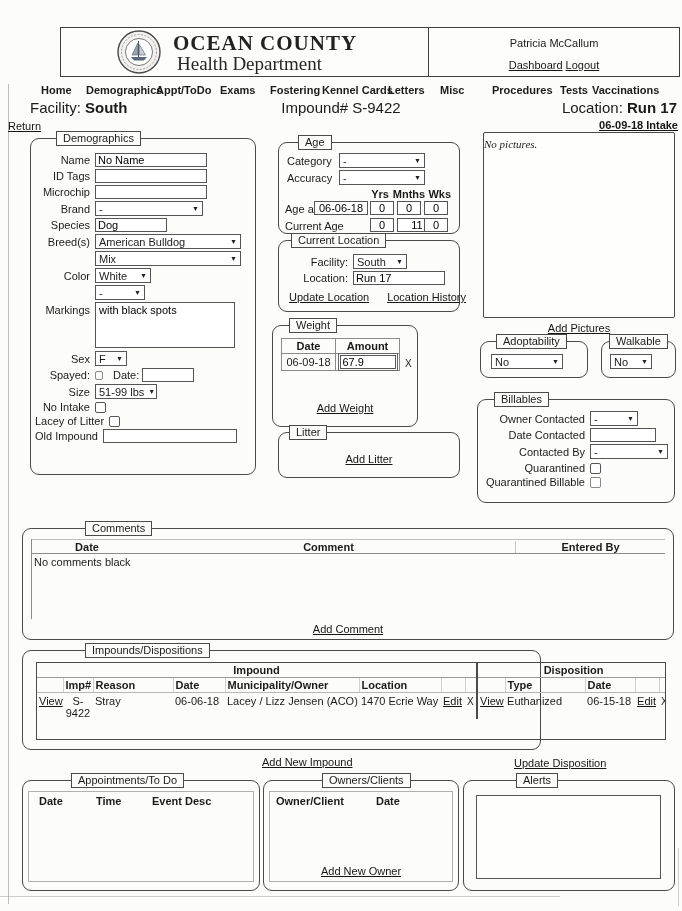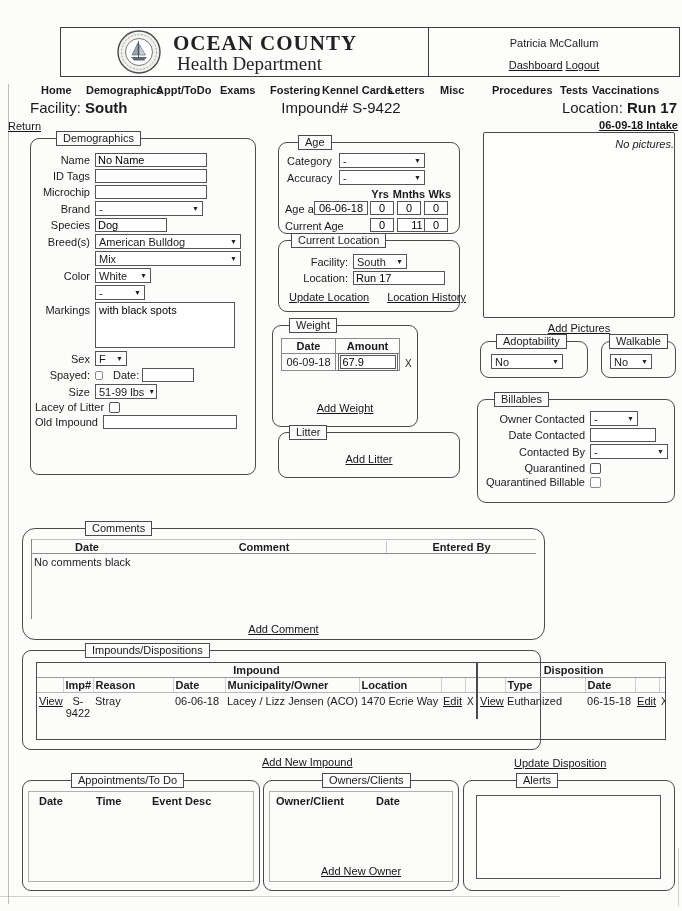--- a/index.html
+++ b/index.html
@@ -180,20 +180,24 @@
         <input class="tin" style="width: 52px;" value="">
       </div>
     <div class="frow">
         <span class="flabel" style="min-width:60px;">Size</span>
         <div class="sel" style="width:62px;">
           <span>51-99 lbs</span>
           <span class="arr">▼</span>
         </div>
       </div>
     <div class="frow">
+        <span class="flabel" style="min-width:60px;">No Intake</span>
+        <div class="cb"></div>
+      </div>
+    <div class="frow">
         <span class="flabel" style="min-width:60px;">Lacey of Litter</span>
         <div class="cb"></div>
       </div>
     <div class="frow">
         <span class="flabel" style="min-width:60px;">Old Impound</span>
         <input class="tin" style="width: 134px;" value="">
       </div>
   </div>
 
   <div class="fs" style="left:278px; top:142px; width:182px; height:92px;">
@@ -258,21 +262,21 @@
     <span class="abs" style="left:132px; top:32px; font-size:10px;">X</span>
     <div class="abs" style="left:0; right:0; top:76px; text-align:center;"><span class="lnk">Add Weight</span></div>
   </div>
 
   <div class="fs" style="left:278px; top:432px; width:182px; height:46px;">
     <span class="legend" style="left:10px;">Litter</span>
     <div class="abs" style="left:0; right:0; top:20px; text-align:center;"><span class="lnk">Add Litter</span></div>
   </div>
 
   <div class="abs" style="left:483px; top:132px; width:192px; height:186px; border:1px solid #4a4a4a; border-radius:2px; background:#fefefd;">
-    <div class="it" style="text-align:right; padding-top:5px;">No pictures.</div>
+    <div class="it" style="text-align:left; padding-top:5px;font-family:Liberation Serif, serif;">No pictures.</div>
   </div>
   <div class="abs" style="left:483px; top:322px; width:192px; text-align:center;"><span class="lnk">Add Pictures</span></div>
 
   <div class="fs" style="left:480px; top:341px; width:108px; height:37px;">
     <span class="legend" style="left:15px;">Adoptability</span>
     <div class="sel abs" style="left:10px; top:12px; width:72px;">
         <span>No</span>
         <span class="arr">▼</span>
       </div>
   </div>
@@ -307,21 +311,21 @@
     <div class="frow" style="margin-top:3px;">
         <span class="flabel" style="min-width:112px;">Quarantined</span>
         <div class="cb"></div>
       </div>
     <div class="frow">
         <span class="flabel" style="min-width:112px;">Quarantined Billable</span>
         <div class="cb" style="border-color:#8a8a8a;"></div>
       </div>
   </div>
 
-  <div class="fs" style="left:22px; top:528px; width:523px; height:112px;border-radius:13px;">
+  <div class="fs" style="left:22px; top:528px; width:652px; height:112px;">
     <span class="legend" style="left:62px;">Comments</span>
     <div class="abs" style="left:8px; right:8px; top:10px; height:80px; border-left:1px solid #8a8a8a;">
       <div class="chead">
         <span class="bold" style="width:110px; text-align:center;">Date</span>
         <span class="bold" style="flex:1; text-align:center;">Comment</span>
         <span class="bold" style="width:150px; text-align:center; border-left:1px solid #c6c6c6;">Entered By</span>
       </div>
       <div style="padding:2px 0 0 2px;">No comments black</div>
     </div>
     <div class="abs" style="left:0; right:0; top:94px; text-align:center;"><span class="lnk">Add Comment</span></div>

